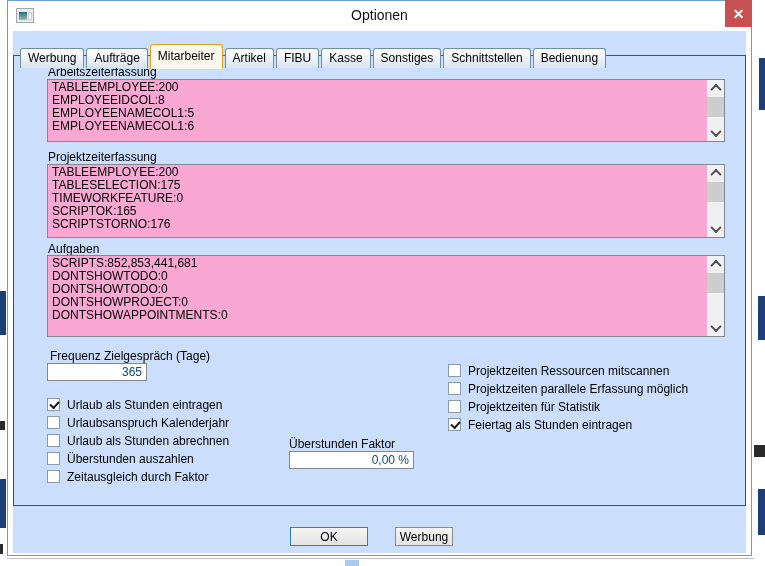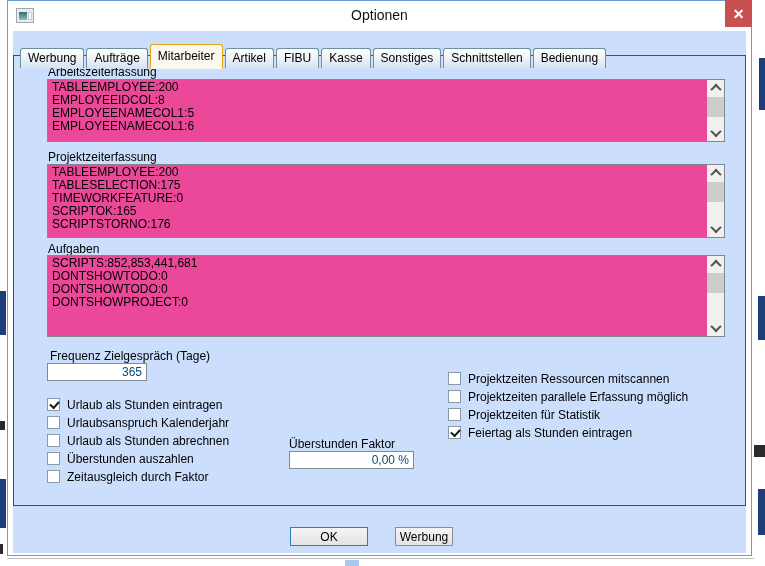--- a/index.html
+++ b/index.html
@@ -62,21 +62,21 @@
   }
 
   
   .tabpage{
     position:absolute;left:5px;top:54px;width:733px;height:451px;
     background:#cbdffc;border:1px solid #4d4d4d;box-sizing:border-box;z-index:1;
   }
   .group-label{position:absolute;font-size:12px;color:#000;}
 
   .listbox{
-    position:absolute;background:#ec4899;border:1px solid #828790;
+    position:absolute;background:#f9a8d4;border:1px solid #828790;
     box-sizing:border-box;overflow:hidden;
   }
   .listbox .lines{position:absolute;left:4px;top:1px;right:20px;bottom:1px;}
   .listbox .line{height:13px;line-height:13px;font-size:12px;white-space:pre;}
 
   
   .sb{position:absolute;top:0;right:0;bottom:0;width:17px;background:#f0f0f0;}
   .sb-btn{position:absolute;left:0;width:17px;height:16px;display:flex;align-items:center;justify-content:center;}
   .sb-btn.up{top:0;}
   .sb-btn.down{bottom:0;}
@@ -202,20 +202,21 @@
       </div>
     </div>
 
     <div class="group-label" style="left:34px;top:186px;">Aufgaben</div>
     <div class="listbox" style="left:33px;top:199px;width:678px;height:82px;padding-left:44px;">
       <div class="lines">
         <div class="line">SCRIPTS:852,853,441,681</div>
         <div class="line">DONTSHOWTODO:0</div>
         <div class="line">DONTSHOWTODO:0</div>
         <div class="line">DONTSHOWPROJECT:0</div>
+        <div class="line">DONTSHOWAPPOINTMENTS:0</div>
       </div>
       <div class="sb">
         <div class="sb-btn up">
             <div class="chev up"></div>
           </div>
         <div class="sb-thumb"></div>
         <div class="sb-btn down">
             <div class="chev down"></div>
           </div>
       </div>
@@ -240,21 +241,21 @@
       <div class="cbrow">
         <span class="cb"></span>
         <span class="cblabel">Überstunden auszahlen</span>
       </div>
       <div class="cbrow">
         <span class="cb"></span>
         <span class="cblabel">Zeitausgleich durch Faktor</span>
       </div>
     </div>
 
-    <div class="cbcol" style="left:434px;top:316px;justify-content:space-between;">
+    <div class="cbcol" style="left:434px;top:308px;justify-content:space-between;">
       <div class="cbrow">
         <span class="cb"></span>
         <span class="cblabel">Projektzeiten Ressourcen mitscannen</span>
       </div>
       <div class="cbrow">
         <span class="cb"></span>
         <span class="cblabel">Projektzeiten parallele Erfassung möglich</span>
       </div>
       <div class="cbrow">
         <span class="cb"></span>

